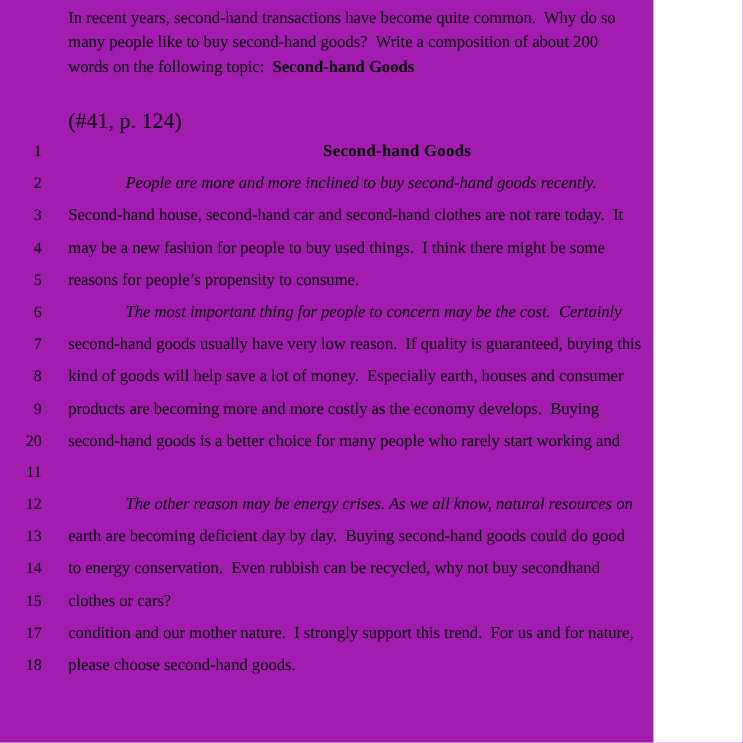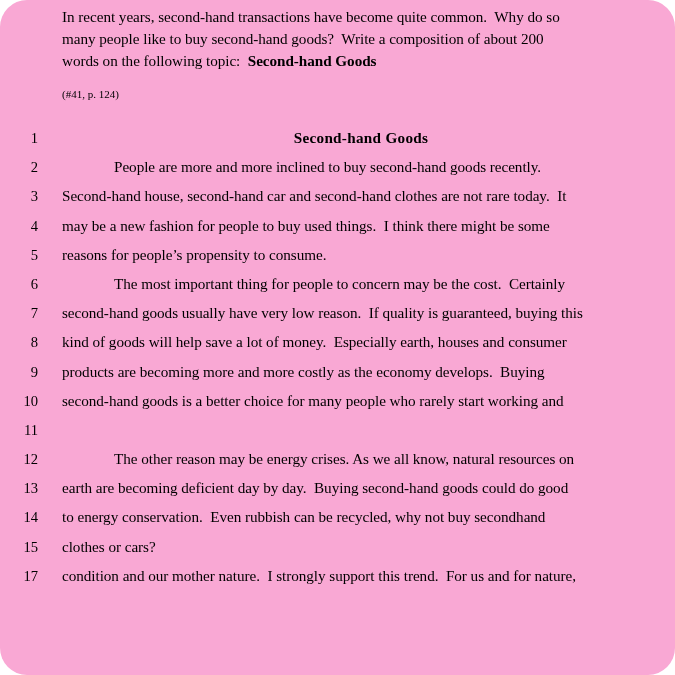--- a/index.html
+++ b/index.html
@@ -11,24 +11,23 @@
   body {
     width: 675px;
     height: 675px;
     overflow: hidden;
     font-family: "Liberation Serif", "DejaVu Serif", serif;
     color: #000000;
     -webkit-font-smoothing: none;
   }
   #page {
     position: relative;
-    width: 675px;
+    width: 594px;
     height: 675px;
-    background: #f9a8d4;
-    border-radius: 27px;
+    background: #a21caf;
   }
 
   
   #prompt-block {
     position: absolute;
     left: 62px;
     top: 6px;
     width: 578px;
   }
   .prompt-line {
@@ -38,22 +37,22 @@
     letter-spacing: -0.05px;
   }
   .prompt-topic {
     font-weight: bold;
   }
 
   
   #citation {
     position: absolute;
     left: 62px;
-    top: 84px;
-    font-size: 11px;
+    top: 100px;
+    font-size: 20px;
     line-height: 20px;
     white-space: pre;
   }
 
   
   #essay {
     position: absolute;
     left: 0;
     top: 128px;
     width: 675px;
@@ -84,20 +83,21 @@
   }
   .line-text.centered {
     left: 62px;
     width: 598px;
     text-align: center;
     font-weight: bold;
     letter-spacing: 0.3px;
   }
   .line-text.indented {
     text-indent: 52px;
+    font-style: italic;
   }
 </style>
 </head>
 <body>
 
 <div id="page">
 
   <div id="prompt-block">
     <div class="prompt-line">In recent years, second-hand transactions have become quite common.  Why do so</div>
     <div class="prompt-line">many people like to buy second-hand goods?  Write a composition of about 200</div>
@@ -137,21 +137,21 @@
       </div>
       <div class="essay-row">
         <div class="line-number">8</div>
         <div class="line-text">kind of goods will help save a lot of money.  Especially earth, houses and consumer</div>
       </div>
       <div class="essay-row">
         <div class="line-number">9</div>
         <div class="line-text">products are becoming more and more costly as the economy develops.  Buying</div>
       </div>
       <div class="essay-row">
-        <div class="line-number">10</div>
+        <div class="line-number">20</div>
         <div class="line-text">second-hand goods is a better choice for many people who rarely start working and</div>
       </div>
       <div class="essay-row">
         <div class="line-number">11</div>
       </div>
       <div class="essay-row">
         <div class="line-number">12</div>
         <div class="line-text indented">The other reason may be energy crises. As we all know, natural resources on</div>
       </div>
       <div class="essay-row">
@@ -163,15 +163,19 @@
         <div class="line-text">to energy conservation.  Even rubbish can be recycled, why not buy secondhand</div>
       </div>
       <div class="essay-row">
         <div class="line-number">15</div>
         <div class="line-text">clothes or cars?</div>
       </div>
       <div class="essay-row">
         <div class="line-number">17</div>
         <div class="line-text">condition and our mother nature.  I strongly support this trend.  For us and for nature,</div>
       </div>
+      <div class="essay-row">
+        <div class="line-number">18</div>
+        <div class="line-text">please choose second-hand goods.</div>
+      </div>
     </div>
 
 </div>
 
 </body></html>

